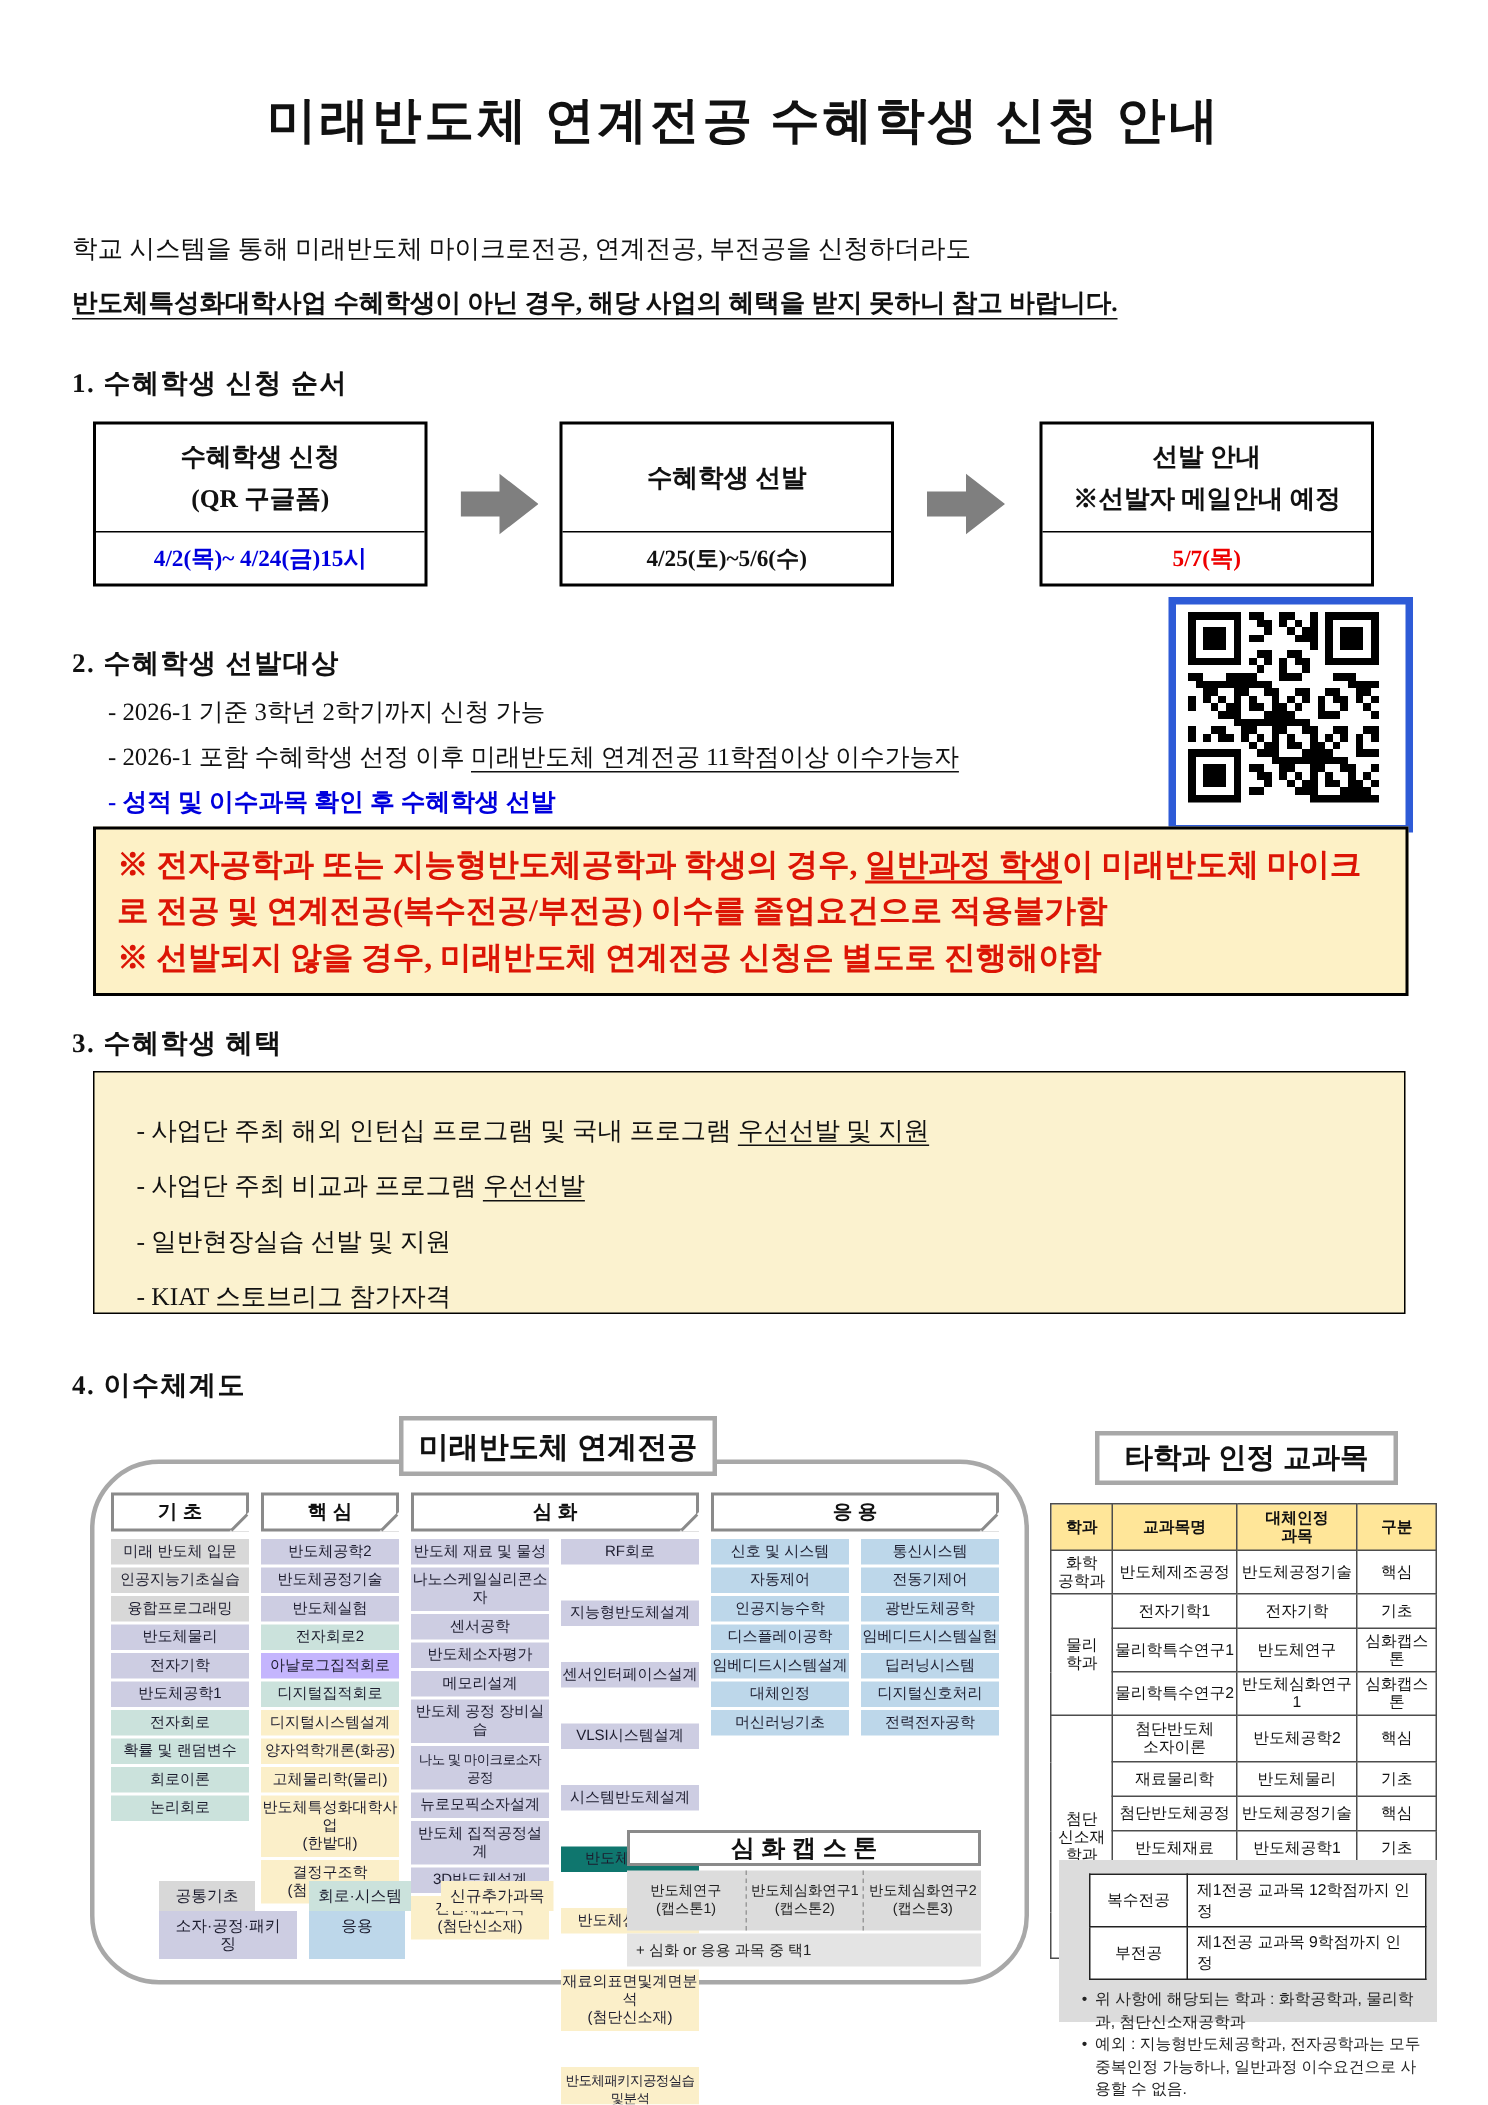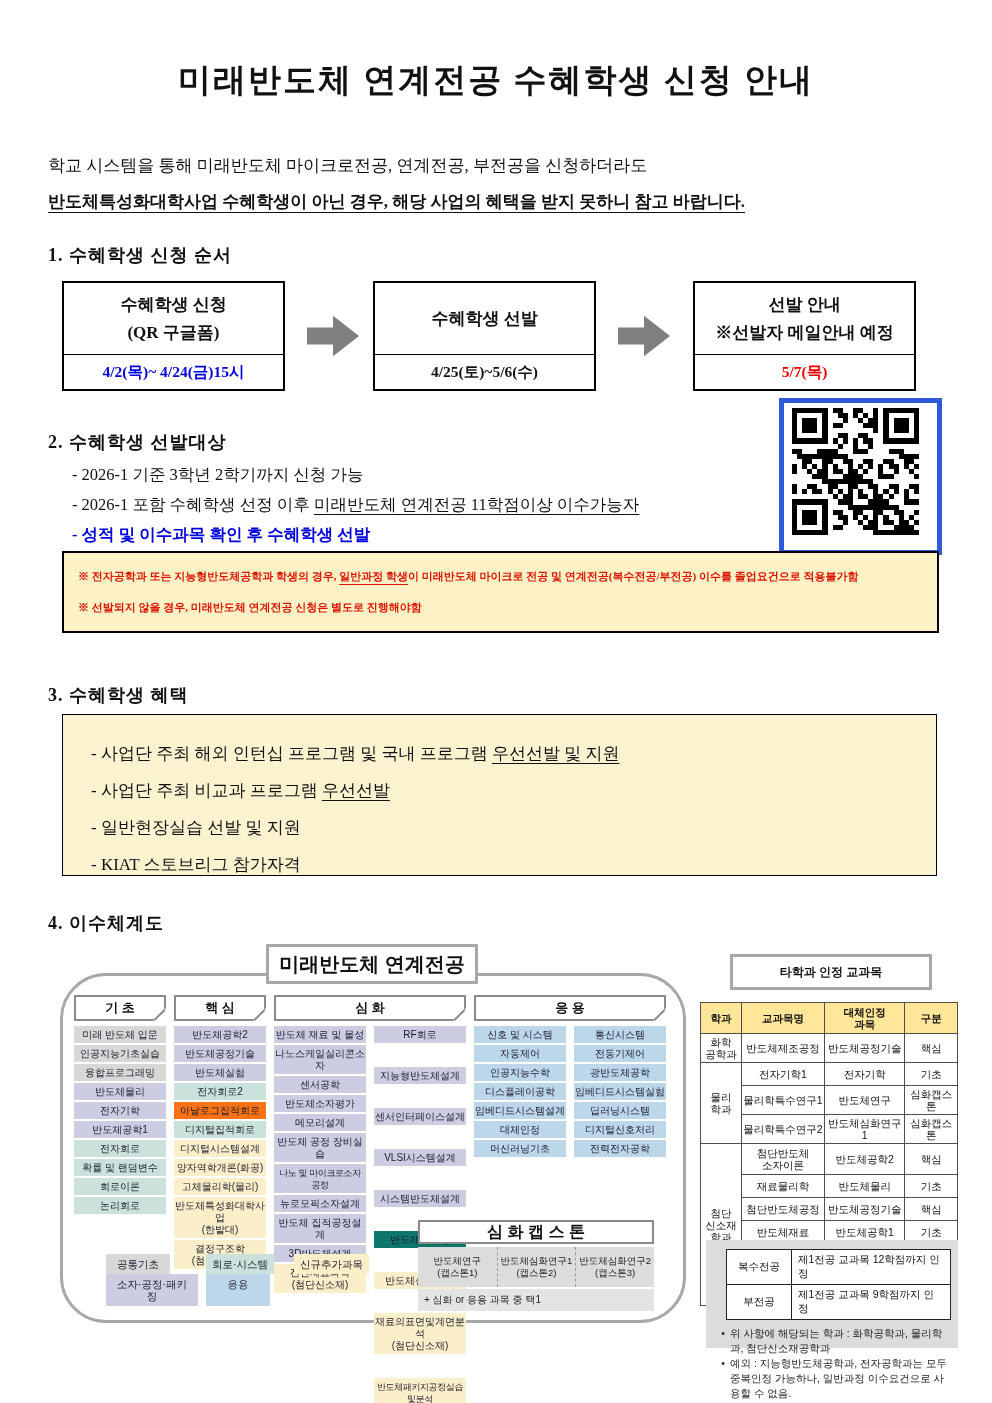--- a/index.html
+++ b/index.html
@@ -33,21 +33,21 @@
 
   
   .qr-wrap{position:absolute;top:398px;left:779px;width:143px;height:137px;
            border:5px solid #2e5bd7;background:#fff;padding:5px;}
   .qr-wrap svg{display:block;width:133px;height:127px;}
 
   
   .bullets{position:absolute;top:460px;left:72px;width:700px;font-size:16.5px;line-height:30px;}
   .bullets .line{white-space:nowrap;}
   .warning-box{position:absolute;top:551px;left:62px;width:845px;background:#fdf1c6;
-               border:2px solid #000;padding:8px 14px;font-size:11px;line-height:31px;
+               border:2px solid #000;padding:8px 14px;font-size:21px;line-height:31px;
                color:#dc1505;font-weight:700;}
   span.u{text-decoration:underline;text-underline-offset:4px;}
   span.b{font-weight:700;}
 
   
   .benefits-box{position:absolute;top:714px;left:62px;width:817px;height:120px;background:#fbf2cf;
                 border:1.5px solid #000;padding:20px 28px;font-size:17px;line-height:37px;}
 
   
   .diagram{position:absolute;top:944px;left:60px;width:630px;height:386px;
@@ -82,21 +82,21 @@
   .cap-body{margin-top:3px;background:#dcdcdc;display:grid;grid-template-columns:1fr 1fr 1fr;}
   .cap-cell{font-size:9.5px;line-height:12px;text-align:center;padding:8px 1px;white-space:pre-line;color:#222;}
   .cap-cell + .cap-cell{border-left:1.5px dashed #9a9a9a;}
   .cap-note{margin-top:2px;background:#e4e4e4;font-size:10px;padding:4px 6px;color:#222;}
 
   
   .side{position:absolute;top:952px;left:700px;width:258px;
         font-family:"Liberation Sans","DejaVu Sans",sans-serif;}
   .side-title{position:absolute;top:2px;left:30px;width:196px;height:30px;background:#fff;
               border:3px solid #a8a8a8;display:flex;align-items:center;justify-content:center;
-              font-size:12px;font-weight:700;}
+              font-size:19px;font-weight:700;}
   .side-table{position:absolute;top:50px;left:0;border-collapse:collapse;width:258px;}
   .side-table th,.side-table td{border:1px solid #4d4d4d;text-align:center;vertical-align:middle;
               font-size:10.5px;line-height:12px;padding:2px 1px;white-space:pre-line;}
   .side-table th{background:#ffe699;font-weight:700;height:26px;}
   .side-table td.dept{background:#fff;}
   .gray-panel{position:absolute;top:288px;left:6px;width:252px;height:108px;background:#dcdcdc;}
   .credit-table{border-collapse:collapse;margin:9px 0 4px 20px;background:#fff;}
   .credit-table td{border:1.5px solid #222;font-size:10.5px;padding:3px 6px;background:#fff;}
   .credit-table td.lbl{width:52px;text-align:center;}
   .credit-table td.val{width:146px;text-align:left;}
@@ -521,21 +521,21 @@
         <div class="course" style="background-color: rgb(203, 226, 220);">전자회로</div>
         <div class="course" style="background-color: rgb(203, 226, 220);">확률 및 랜덤변수</div>
         <div class="course" style="background-color: rgb(203, 226, 220);">회로이론</div>
         <div class="course" style="background-color: rgb(203, 226, 220);">논리회로</div>
       </div>
     <div class="dg-col c1">
         <div class="course" style="background-color: rgb(205, 205, 226);">반도체공학2</div>
         <div class="course" style="background-color: rgb(205, 205, 226);">반도체공정기술</div>
         <div class="course" style="background-color: rgb(205, 205, 226);">반도체실험</div>
         <div class="course" style="background-color: rgb(203, 226, 220);">전자회로2</div>
-        <div class="course" style="background-color: #f97316;">아날로그집적회로</div>
+        <div class="course" style="background-color: #c4b5fd;">아날로그집적회로</div>
         <div class="course" style="background-color: rgb(203, 226, 220);">디지털집적회로</div>
         <div class="course" style="background-color: rgb(251, 239, 201);">디지털시스템설계</div>
         <div class="course" style="background-color: rgb(251, 239, 201);">양자역학개론(화공)</div>
         <div class="course" style="background-color: rgb(251, 239, 201);">고체물리학(물리)</div>
         <div class="course" style="background-color: rgb(251, 239, 201);">반도체특성화대학사업
 (한밭대)</div>
         <div class="course" style="background-color: rgb(251, 239, 201);">결정구조학
 (첨단신소재)</div>
       </div>
     <div class="dg-col c2">

